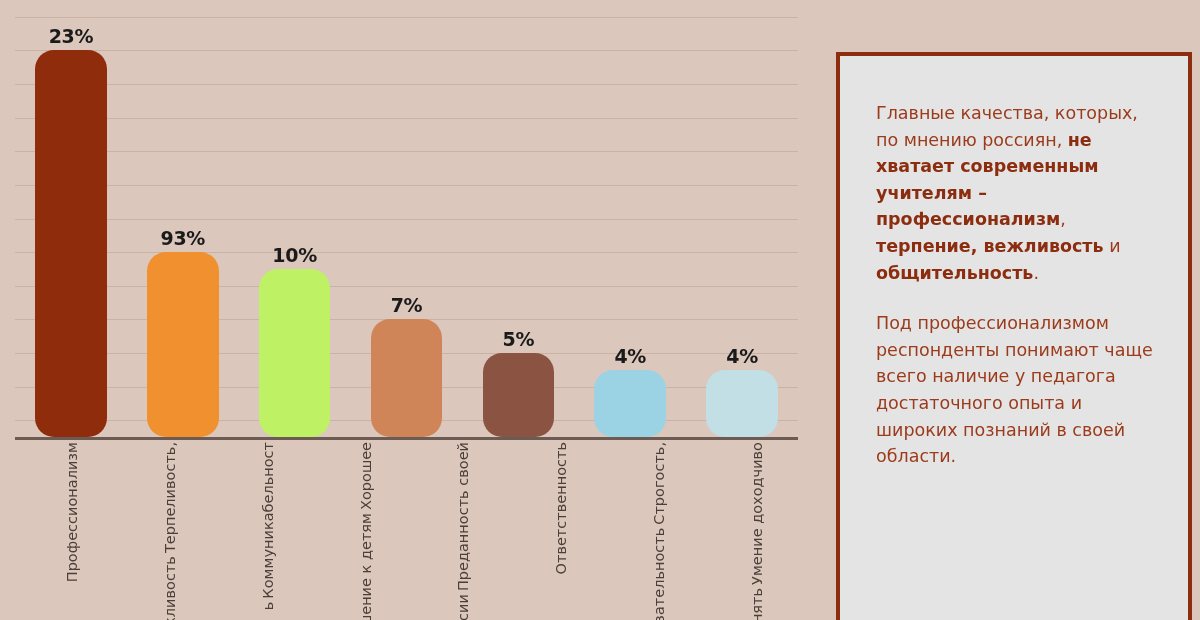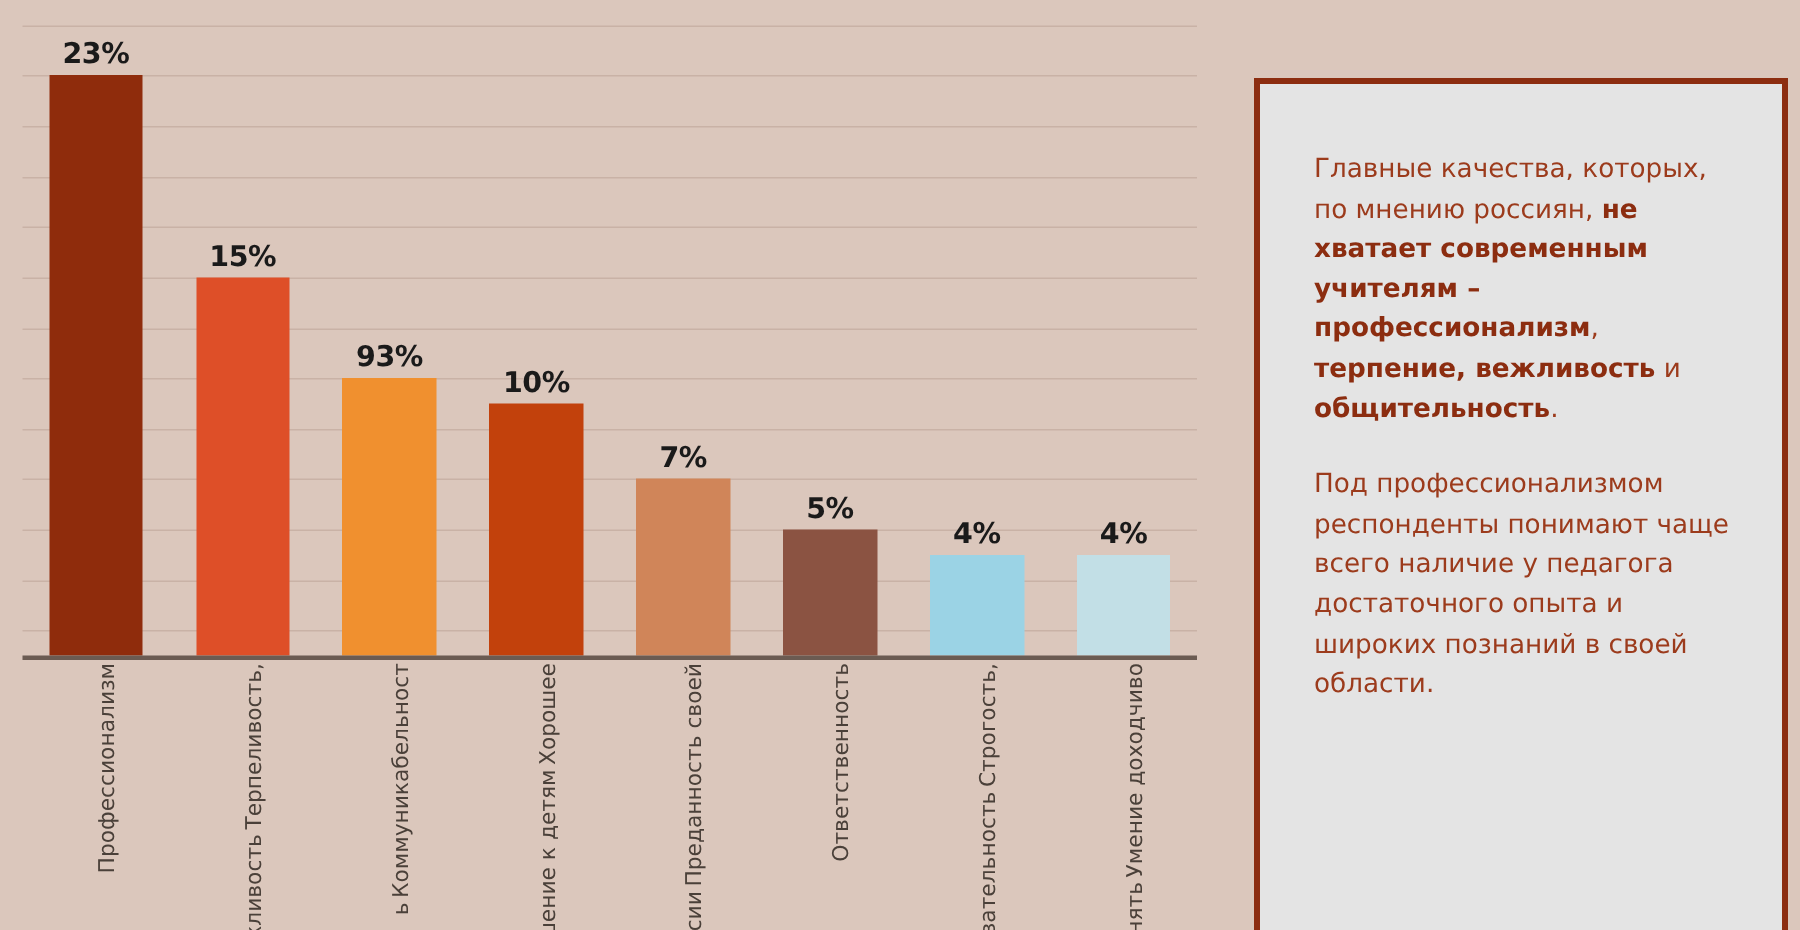--- a/index.html
+++ b/index.html
@@ -55,20 +55,21 @@
     height: 100%;
     display: flex;
     flex-direction: column;
     justify-content: flex-end;
     align-items: center;
     position: relative;
   }
   .bar {
     width: 64%;
     position: relative;
+    border-radius: 19px;
   }
   .bar-label {
     position: absolute;
     left: 0;
     width: 100%;
     text-align: center;
     font-size: 19px;
     font-weight: bold;
     color: #1a1a1a;
     font-family: "DejaVu Sans", sans-serif;
@@ -171,31 +172,26 @@
       <div class="gridline" style="top: 420px; background: rgb(201, 178, 166);"></div>
     </div>
 
   <div id="plot-area">
       <div class="bar-slot">
         <div class="bar" style="height: 386.577px; background: rgb(143, 44, 12);">
           <div class="bar-label" style="color: rgb(26, 26, 26); bottom: calc(100% + 3px);">23%</div>
         </div>
       </div>
       <div class="bar-slot">
-        <div class="bar" style="height: 252.115px; background: rgb(222, 79, 40);">
-          <div class="bar-label" style="color: rgb(26, 26, 26); bottom: calc(100% + 3px);">15%</div>
-        </div>
-      </div>
-      <div class="bar-slot">
         <div class="bar" style="height: 184.885px; background: rgb(240, 144, 47);">
           <div class="bar-label" style="color: rgb(26, 26, 26); bottom: calc(100% + 3px);">93%</div>
         </div>
       </div>
       <div class="bar-slot">
-        <div class="bar" style="height: 168.077px; background: #c2410c;">
+        <div class="bar" style="height: 168.077px; background: #bef264;">
           <div class="bar-label" style="color: rgb(26, 26, 26); bottom: calc(100% + 3px);">10%</div>
         </div>
       </div>
       <div class="bar-slot">
         <div class="bar" style="height: 117.654px; background: rgb(208, 133, 89);">
           <div class="bar-label" style="color: rgb(26, 26, 26); bottom: calc(100% + 3px);">7%</div>
         </div>
       </div>
       <div class="bar-slot">
         <div class="bar" style="height: 84.0385px; background: rgb(139, 83, 66);">

